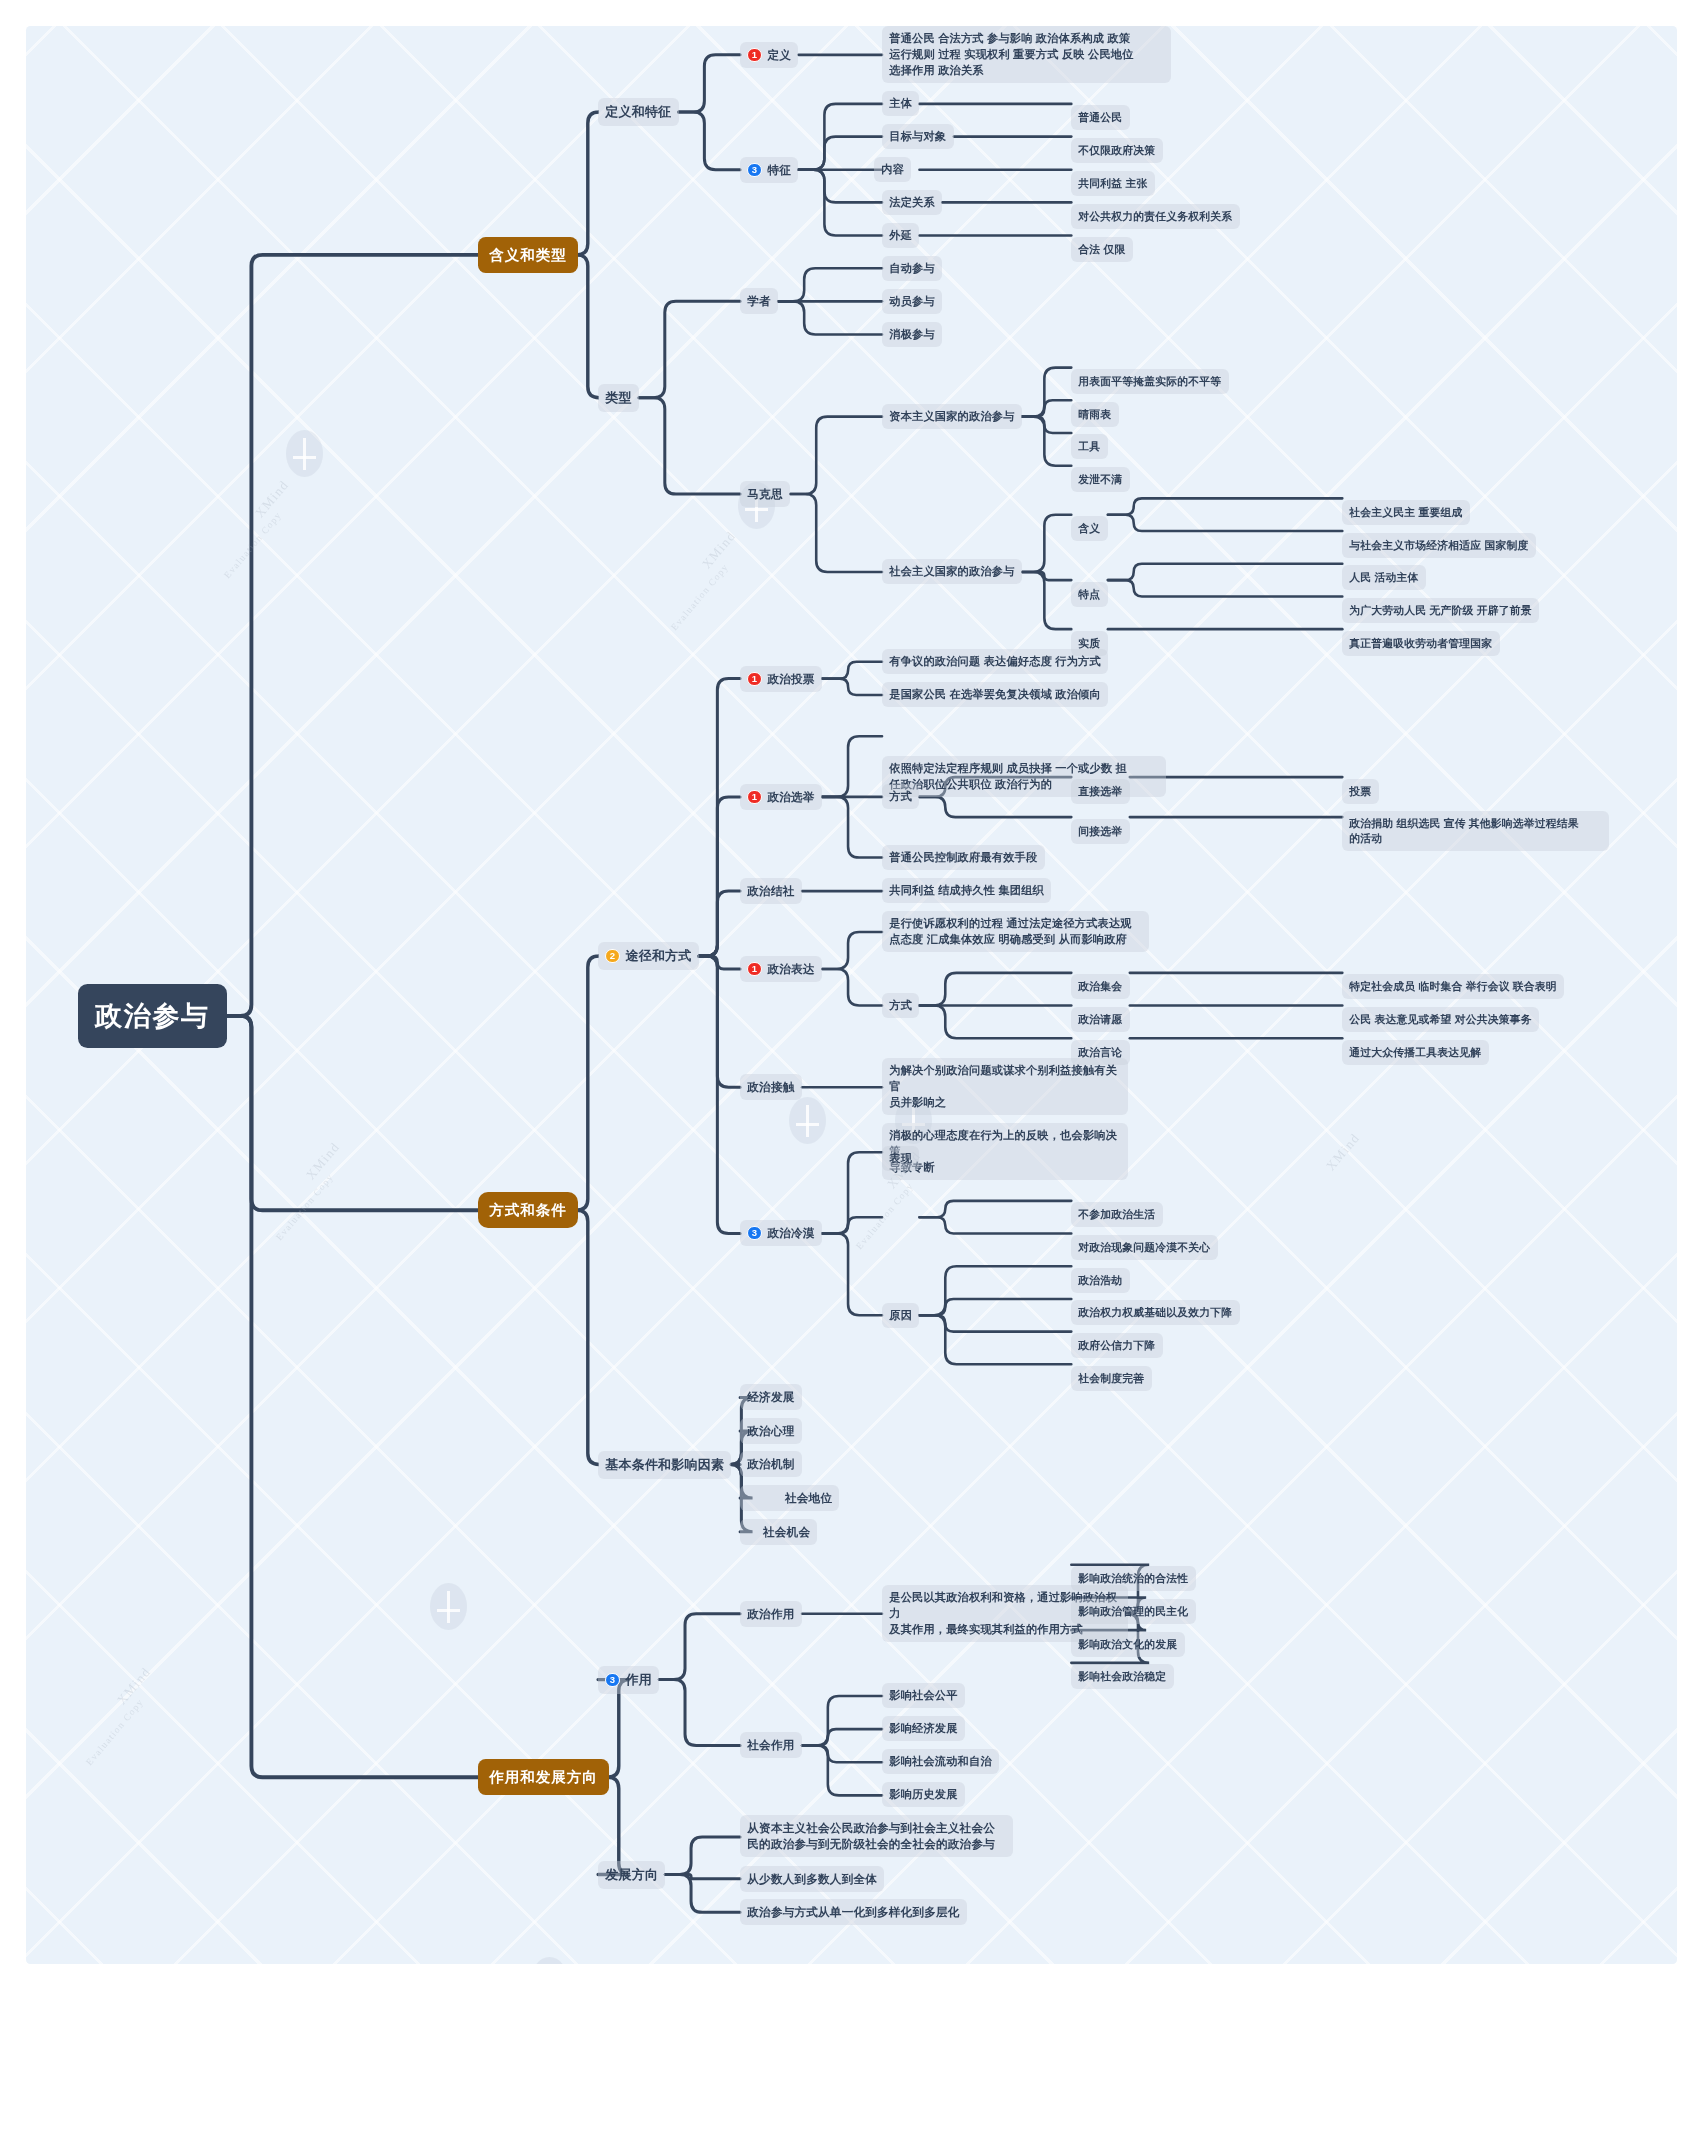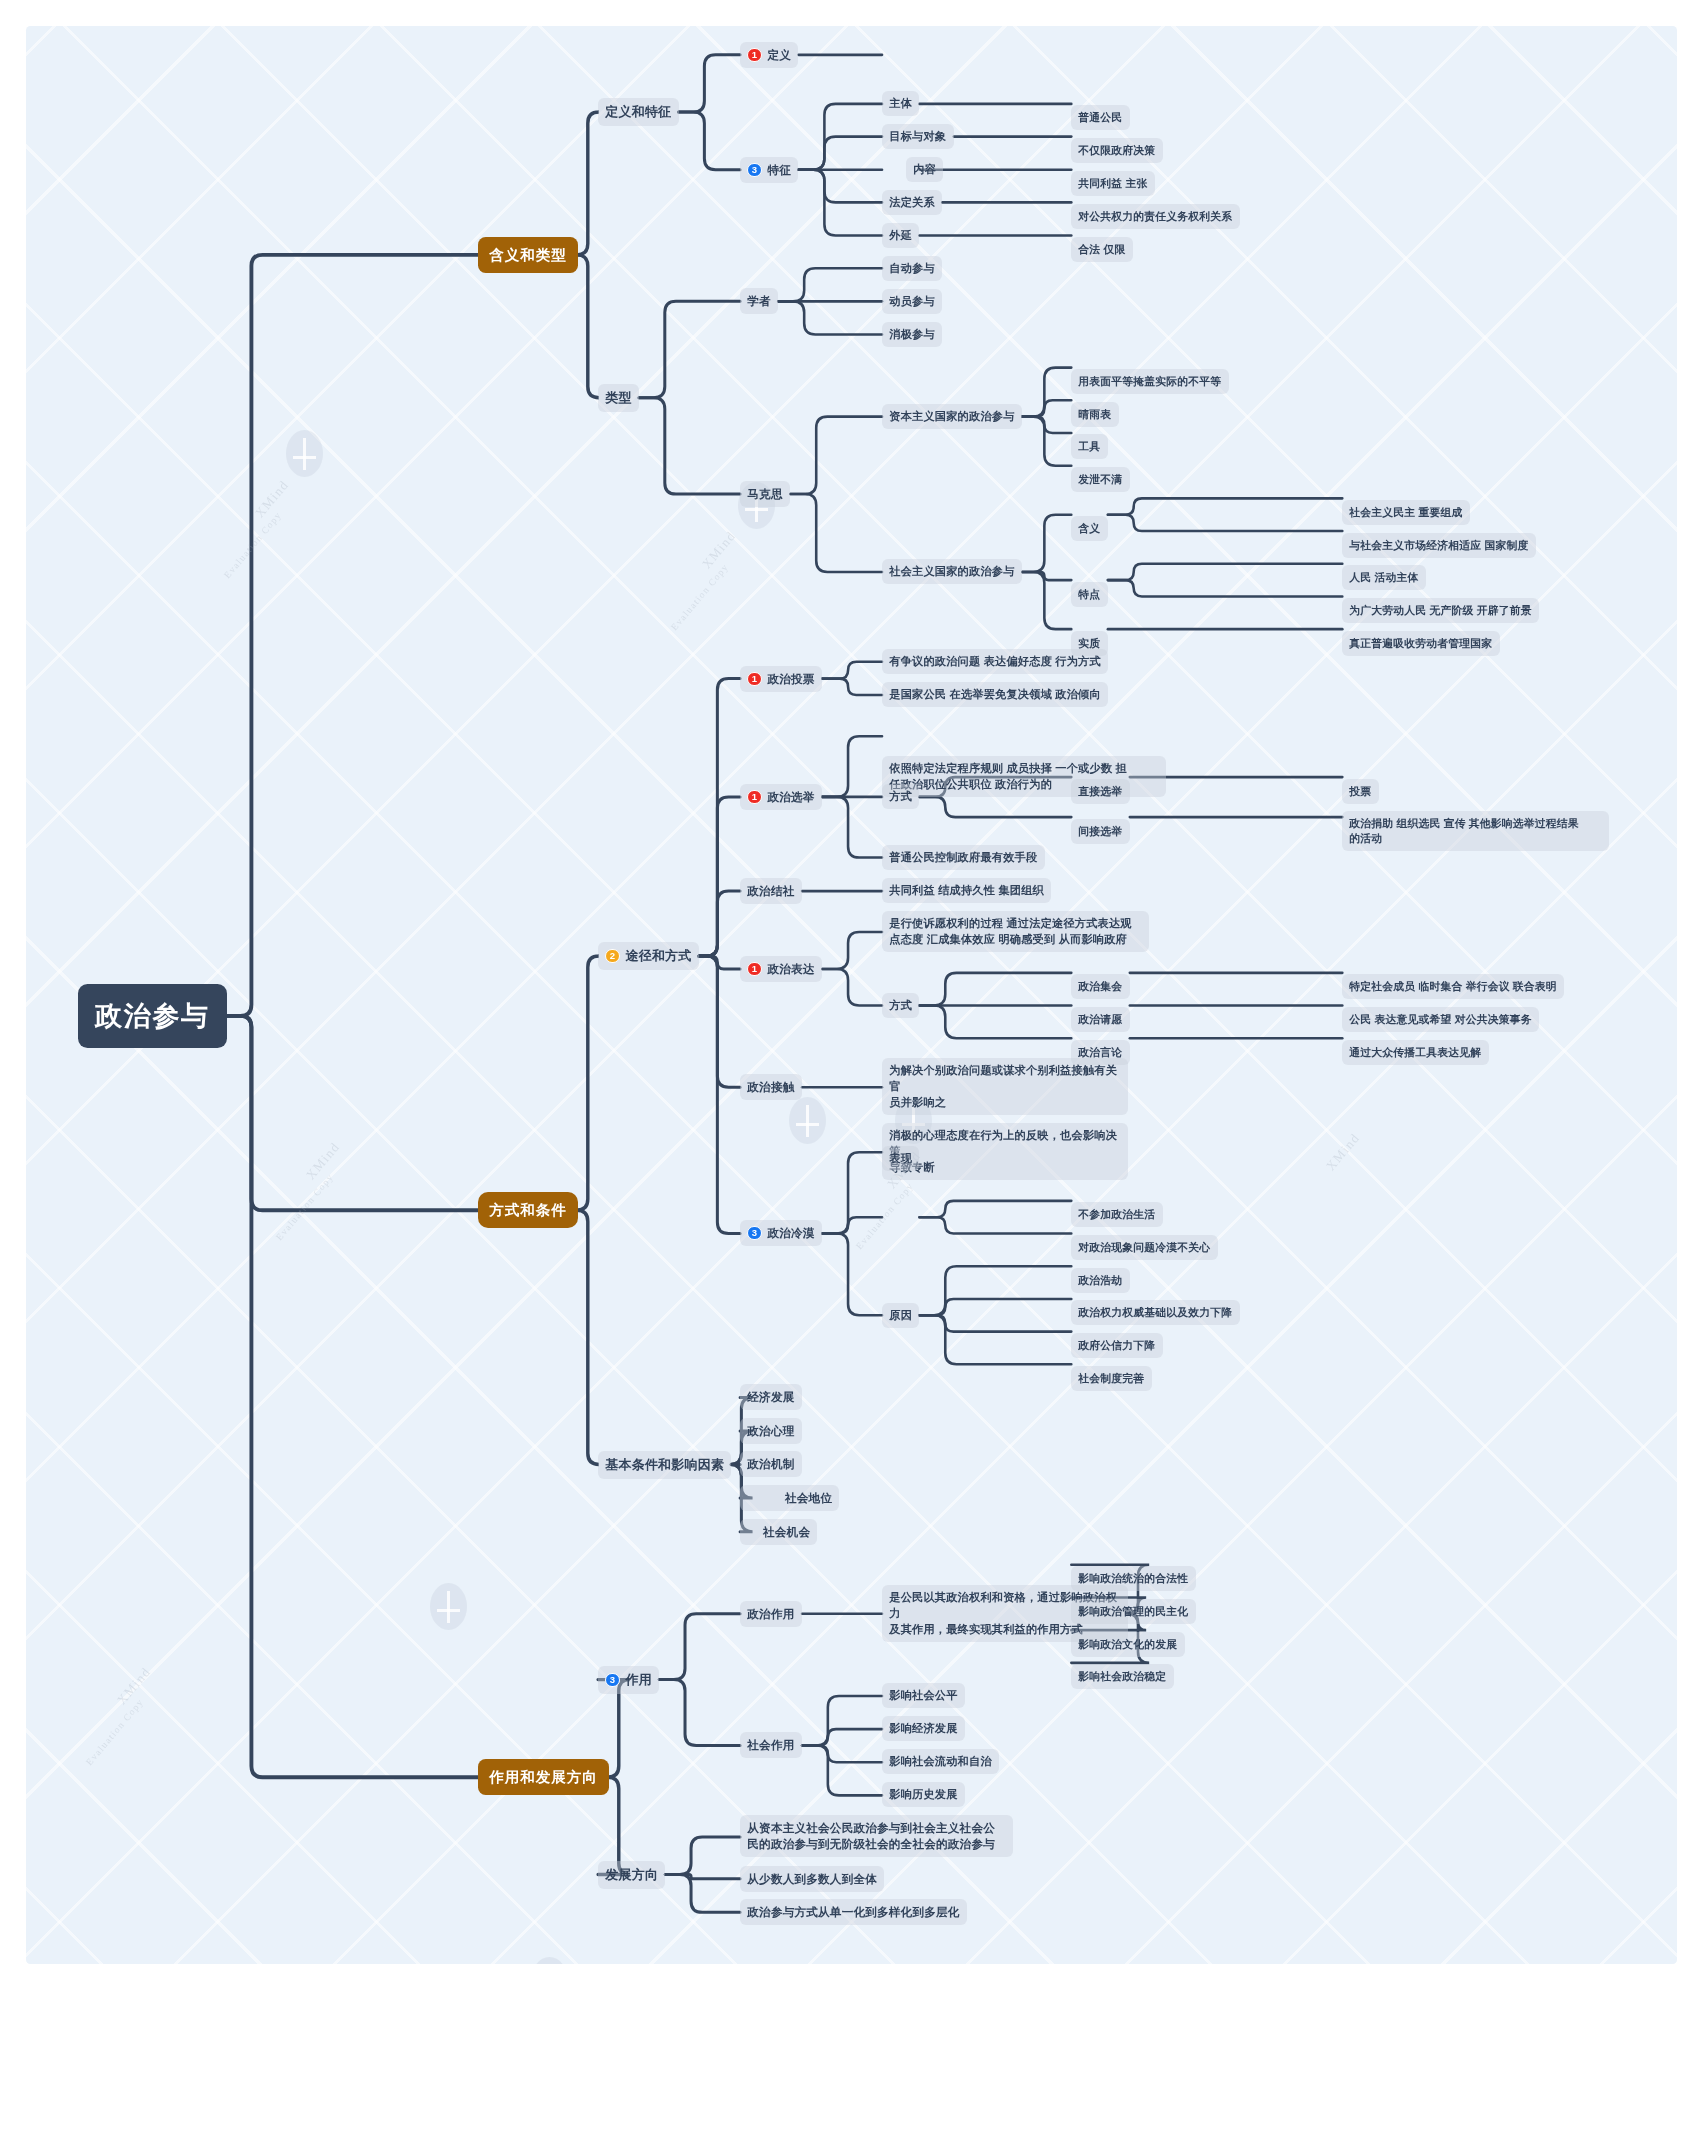--- a/index.html
+++ b/index.html
@@ -198,26 +198,29 @@
   <div class="wm" style="left:86px;top:1652px;">XMind</div>
   <div class="wm" style="left:47px;top:1701px;font-size:9.5px;">Evaluation Copy</div>
   <div class="wmlogo" style="left:404px;top:1557px;"></div>
 
   <div class="wmlogo" style="left:505px;top:1931px;"></div>
 
 <div class="node root" style="left: 52px; top: 958px;"><span>政治参与</span></div>
     <div class="node branch" style="left: 452px; top: 211px;"><span>含义和类型</span></div>
     <div class="node lvl2" style="left: 572px; top: 72px;"><span>定义和特征</span></div>
     <div class="node lvl3" style="left: 714px; top: 16px;"><span class="badge b-red">1</span><span>定义</span></div>
+    <div class="node lvl4" style="width: 289px; left: 856px; top: 0px;"><span>普通公民 合法方式 参与影响 政治体系构成 政策
+运行规则 过程 实现权利 重要方式 反映 公民地位
+选择作用 政治关系</span></div>
     <div class="node lvl3" style="left: 714px; top: 131px;"><span class="badge b-blue">3</span><span>特征</span></div>
     <div class="node lvl4" style="left: 856px; top: 65px;"><span>主体</span></div>
     <div class="node leaf" style="left: 1045px; top: 65px;"><span>普通公民</span></div>
     <div class="node lvl4" style="left: 856px; top: 98px;"><span>目标与对象</span></div>
     <div class="node leaf" style="left: 1045px; top: 98px;"><span>不仅限政府决策</span></div>
-    <div class="node lvl4" style="left: 880px; top: 131px;"><span>内容</span></div>
+    <div class="node lvl4" style="left: 848px; top: 131px;"><span>内容</span></div>
     <div class="node leaf" style="left: 1045px; top: 131px;"><span>共同利益 主张</span></div>
     <div class="node lvl4" style="left: 856px; top: 164px;"><span>法定关系</span></div>
     <div class="node leaf" style="left: 1045px; top: 164px;"><span>对公共权力的责任义务权利关系</span></div>
     <div class="node lvl4" style="left: 856px; top: 197px;"><span>外延</span></div>
     <div class="node leaf" style="left: 1045px; top: 197px;"><span>合法 仅限</span></div>
     <div class="node lvl2" style="left: 572px; top: 358px;"><span>类型</span></div>
     <div class="node lvl3" style="left: 714px; top: 262px;"><span>学者</span></div>
     <div class="node lvl4" style="left: 856px; top: 230px;"><span>自动参与</span></div>
     <div class="node lvl4" style="left: 856px; top: 263px;"><span>动员参与</span></div>
     <div class="node lvl4" style="left: 856px; top: 296px;"><span>消极参与</span></div>

